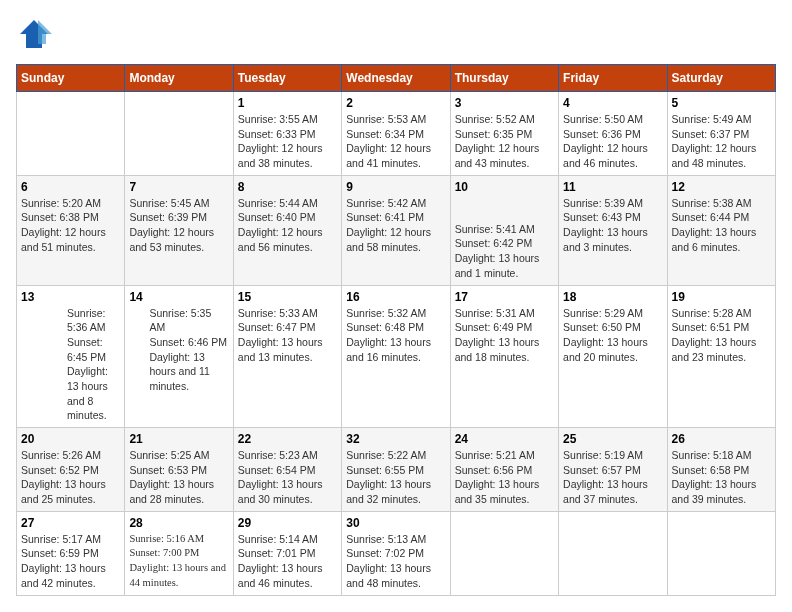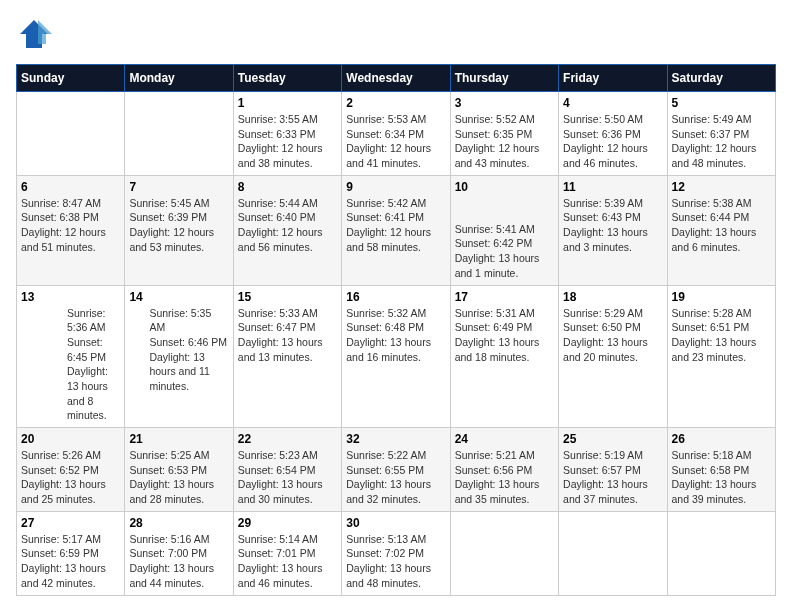--- a/index.html
+++ b/index.html
@@ -51,21 +51,21 @@
     .location-title {
       font-size: 15px;
       color: #555;
     }
     .calendar {
       width: 100%;
       border-collapse: collapse;
       font-size: 11px;
     }
     .calendar th {
-      background: #0f172a;
+      background: #c2410c;
       color: #fff;
       padding: 6px 4px;
       text-align: left;
       font-size: 12px;
       border: 1px solid #1a5fb0;
     }
     .calendar td {
       border: 1px solid #ccc;
       vertical-align: top;
       padding: 4px;
@@ -158,21 +158,21 @@
         <td>
           <span class="day-num">5</span>
           <div class="day-info" style="white-space: pre-line;">Sunrise: 5:49 AM
 Sunset: 6:37 PM
 Daylight: 12 hours and 48 minutes.</div>
         </td>
       </tr>
       <tr>
         <td>
           <span class="day-num">6</span>
-          <div class="day-info" style="white-space: pre-line;">Sunrise: 8:47 AM
+          <div class="day-info" style="white-space: pre-line;">Sunrise: 5:20 AM
 Sunset: 6:38 PM
 Daylight: 12 hours and 51 minutes.</div>
         </td>
         <td>
           <span class="day-num">7</span>
           <div class="day-info" style="white-space: pre-line;">Sunrise: 5:45 AM
 Sunset: 6:39 PM
 Daylight: 12 hours and 53 minutes.</div>
         </td>
         <td>
@@ -296,21 +296,21 @@
       </tr>
       <tr>
         <td>
           <span class="day-num">27</span>
           <div class="day-info" style="white-space: pre-line;">Sunrise: 5:17 AM
 Sunset: 6:59 PM
 Daylight: 13 hours and 42 minutes.</div>
         </td>
         <td>
           <span class="day-num">28</span>
-          <div class="day-info" style="white-space: pre-line;">Sunrise: 5:16 AM
+          <div class="day-info" style="white-space: pre-line; font-family: Liberation Serif, serif;">Sunrise: 5:16 AM
 Sunset: 7:00 PM
 Daylight: 13 hours and 44 minutes.</div>
         </td>
         <td>
           <span class="day-num">29</span>
           <div class="day-info" style="white-space: pre-line;">Sunrise: 5:14 AM
 Sunset: 7:01 PM
 Daylight: 13 hours and 46 minutes.</div>
         </td>
         <td>

